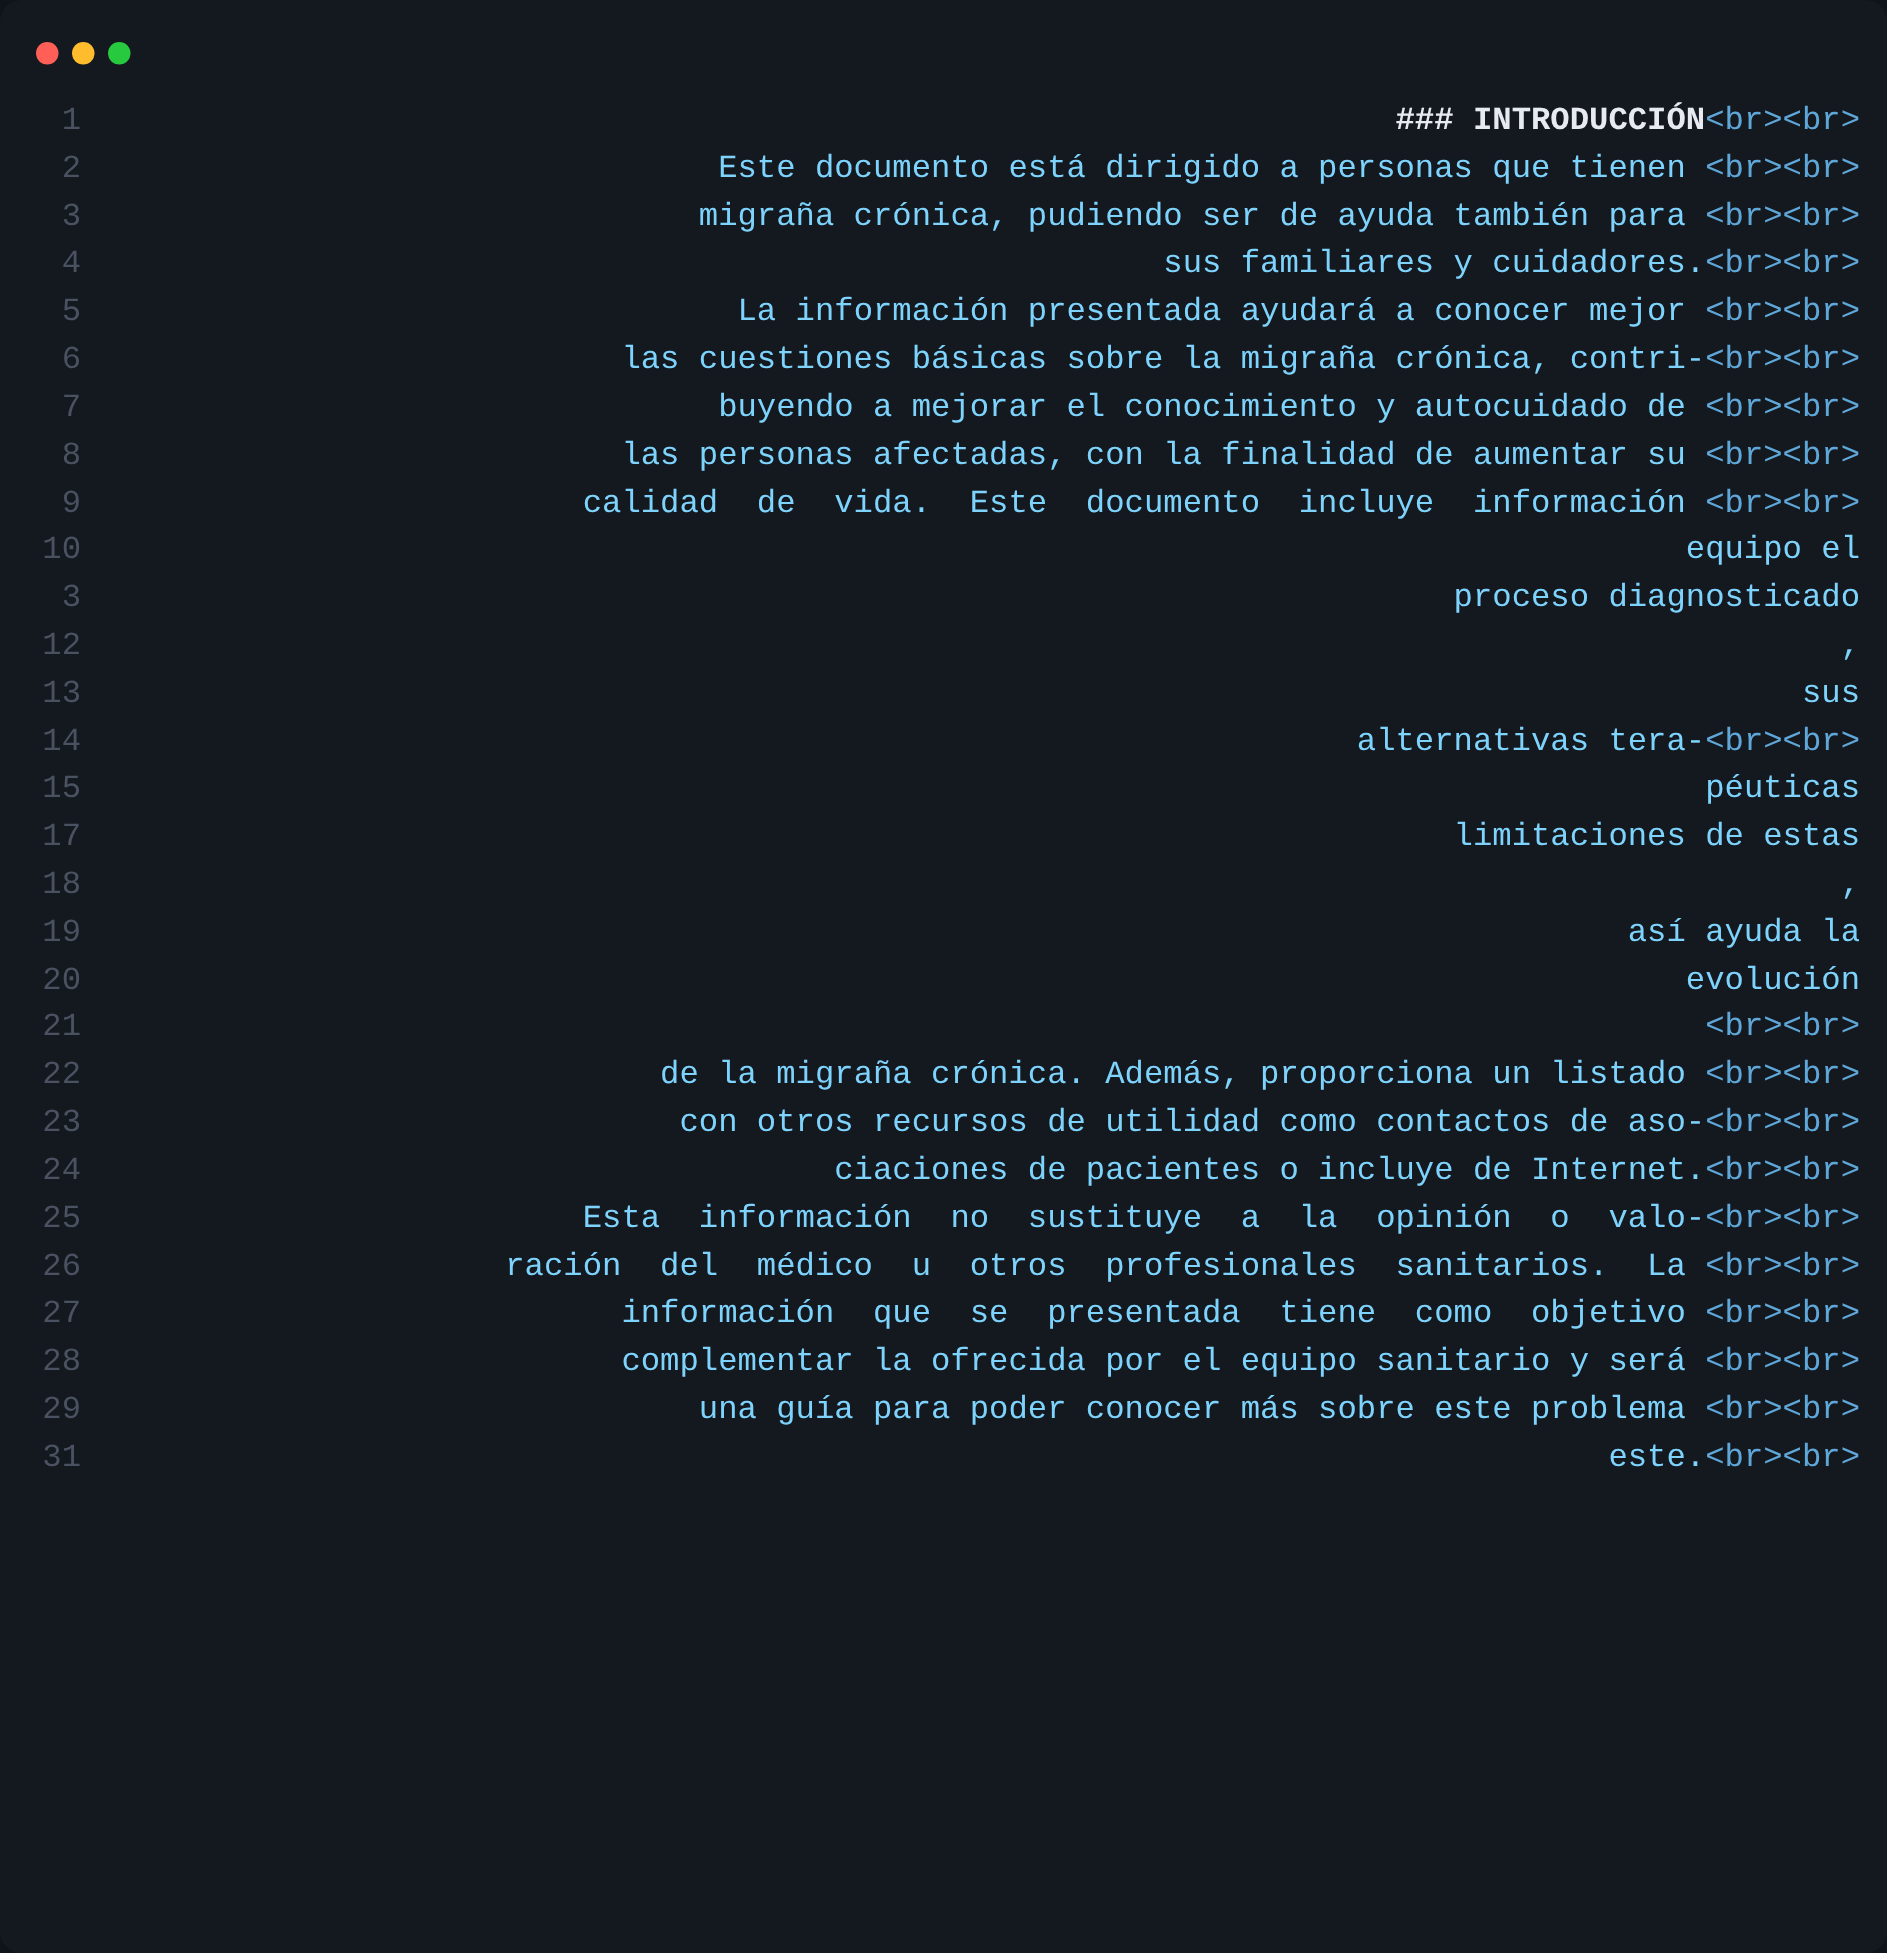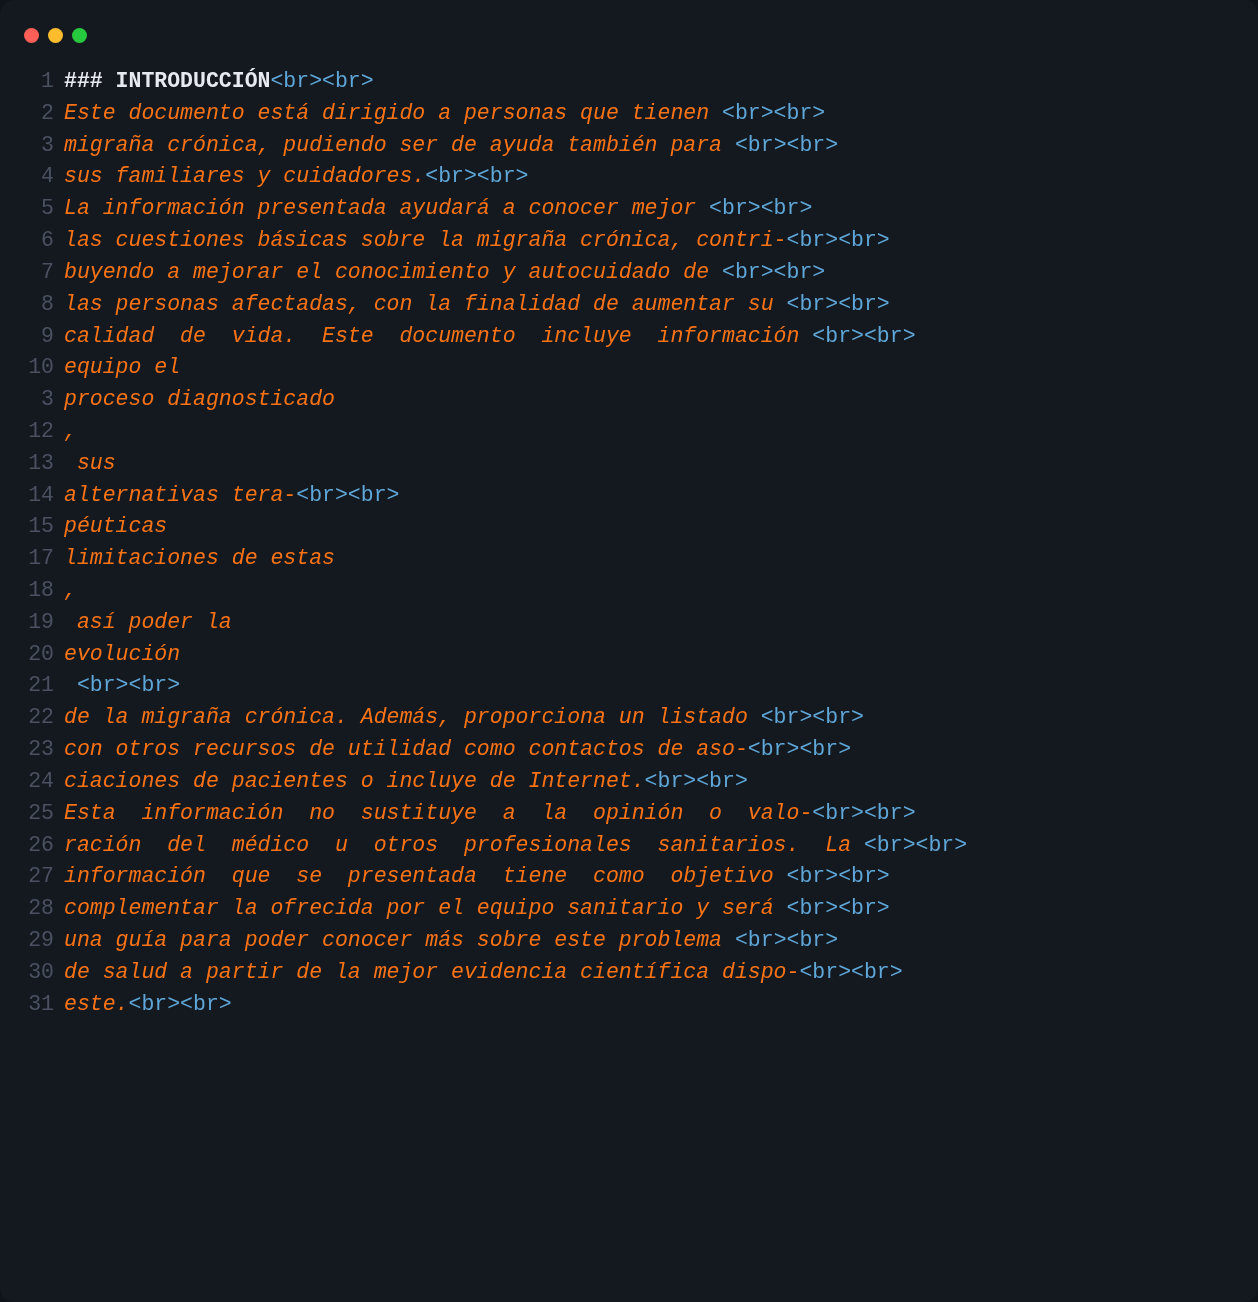--- a/index.html
+++ b/index.html
@@ -54,22 +54,23 @@
     width: 46px;
     text-align: right;
     color: #4a5160;
     flex: 0 0 46px;
     user-select: none;
     padding-right: 10px;
   }
   .code {
     flex: 1 1 auto;
     white-space: pre;
+    text-align: right;
   }
-  .plain { color: #f97316; font-style: italic; }
+  .plain { color: #7dd3fc; }
   .bold  { color: #e7ebf1; font-weight: 700; }
   .tag   { color: #5ea7d8; }
 </style>
 </head>
 <body>
 
 <div class="window">
   <div class="titlebar">
     <div class="traffic-dot dot-red"></div>
     <div class="traffic-dot dot-yellow"></div>
@@ -86,27 +87,26 @@
       <div class="line"><span class="gutter">8</span><span class="code"><span class="plain">las personas afectadas, con la finalidad de aumentar su </span><span class="tag">&lt;br&gt;&lt;br&gt;</span></span></div>
       <div class="line"><span class="gutter">9</span><span class="code"><span class="plain">calidad  de  vida.  Este  documento  incluye  información </span><span class="tag">&lt;br&gt;&lt;br&gt;</span></span></div>
       <div class="line"><span class="gutter">10</span><span class="code"><span class="plain">equipo el</span></span></div>
       <div class="line"><span class="gutter">3</span><span class="code"><span class="plain">proceso diagnosticado</span></span></div>
       <div class="line"><span class="gutter">12</span><span class="code"><span class="plain">,</span></span></div>
       <div class="line"><span class="gutter">13</span><span class="code"><span class="plain"> sus</span></span></div>
       <div class="line"><span class="gutter">14</span><span class="code"><span class="plain">alternativas tera-</span><span class="tag">&lt;br&gt;&lt;br&gt;</span></span></div>
       <div class="line"><span class="gutter">15</span><span class="code"><span class="plain">péuticas</span></span></div>
       <div class="line"><span class="gutter">17</span><span class="code"><span class="plain">limitaciones de estas</span></span></div>
       <div class="line"><span class="gutter">18</span><span class="code"><span class="plain">,</span></span></div>
-      <div class="line"><span class="gutter">19</span><span class="code"><span class="plain"> así poder la</span></span></div>
+      <div class="line"><span class="gutter">19</span><span class="code"><span class="plain"> así ayuda la</span></span></div>
       <div class="line"><span class="gutter">20</span><span class="code"><span class="plain">evolución</span></span></div>
       <div class="line"><span class="gutter">21</span><span class="code"><span class="plain"> </span><span class="tag">&lt;br&gt;&lt;br&gt;</span></span></div>
       <div class="line"><span class="gutter">22</span><span class="code"><span class="plain">de la migraña crónica. Además, proporciona un listado </span><span class="tag">&lt;br&gt;&lt;br&gt;</span></span></div>
       <div class="line"><span class="gutter">23</span><span class="code"><span class="plain">con otros recursos de utilidad como contactos de aso-</span><span class="tag">&lt;br&gt;&lt;br&gt;</span></span></div>
       <div class="line"><span class="gutter">24</span><span class="code"><span class="plain">ciaciones de pacientes o incluye de Internet.</span><span class="tag">&lt;br&gt;&lt;br&gt;</span></span></div>
       <div class="line"><span class="gutter">25</span><span class="code"><span class="plain">Esta  información  no  sustituye  a  la  opinión  o  valo-</span><span class="tag">&lt;br&gt;&lt;br&gt;</span></span></div>
       <div class="line"><span class="gutter">26</span><span class="code"><span class="plain">ración  del  médico  u  otros  profesionales  sanitarios.  La </span><span class="tag">&lt;br&gt;&lt;br&gt;</span></span></div>
       <div class="line"><span class="gutter">27</span><span class="code"><span class="plain">información  que  se  presentada  tiene  como  objetivo </span><span class="tag">&lt;br&gt;&lt;br&gt;</span></span></div>
       <div class="line"><span class="gutter">28</span><span class="code"><span class="plain">complementar la ofrecida por el equipo sanitario y será </span><span class="tag">&lt;br&gt;&lt;br&gt;</span></span></div>
       <div class="line"><span class="gutter">29</span><span class="code"><span class="plain">una guía para poder conocer más sobre este problema </span><span class="tag">&lt;br&gt;&lt;br&gt;</span></span></div>
-      <div class="line"><span class="gutter">30</span><span class="code"><span class="plain">de salud a partir de la mejor evidencia científica dispo-</span><span class="tag">&lt;br&gt;&lt;br&gt;</span></span></div>
       <div class="line"><span class="gutter">31</span><span class="code"><span class="plain">este.</span><span class="tag">&lt;br&gt;&lt;br&gt;</span></span></div>
     </div>
 </div>
 
 </body></html>

